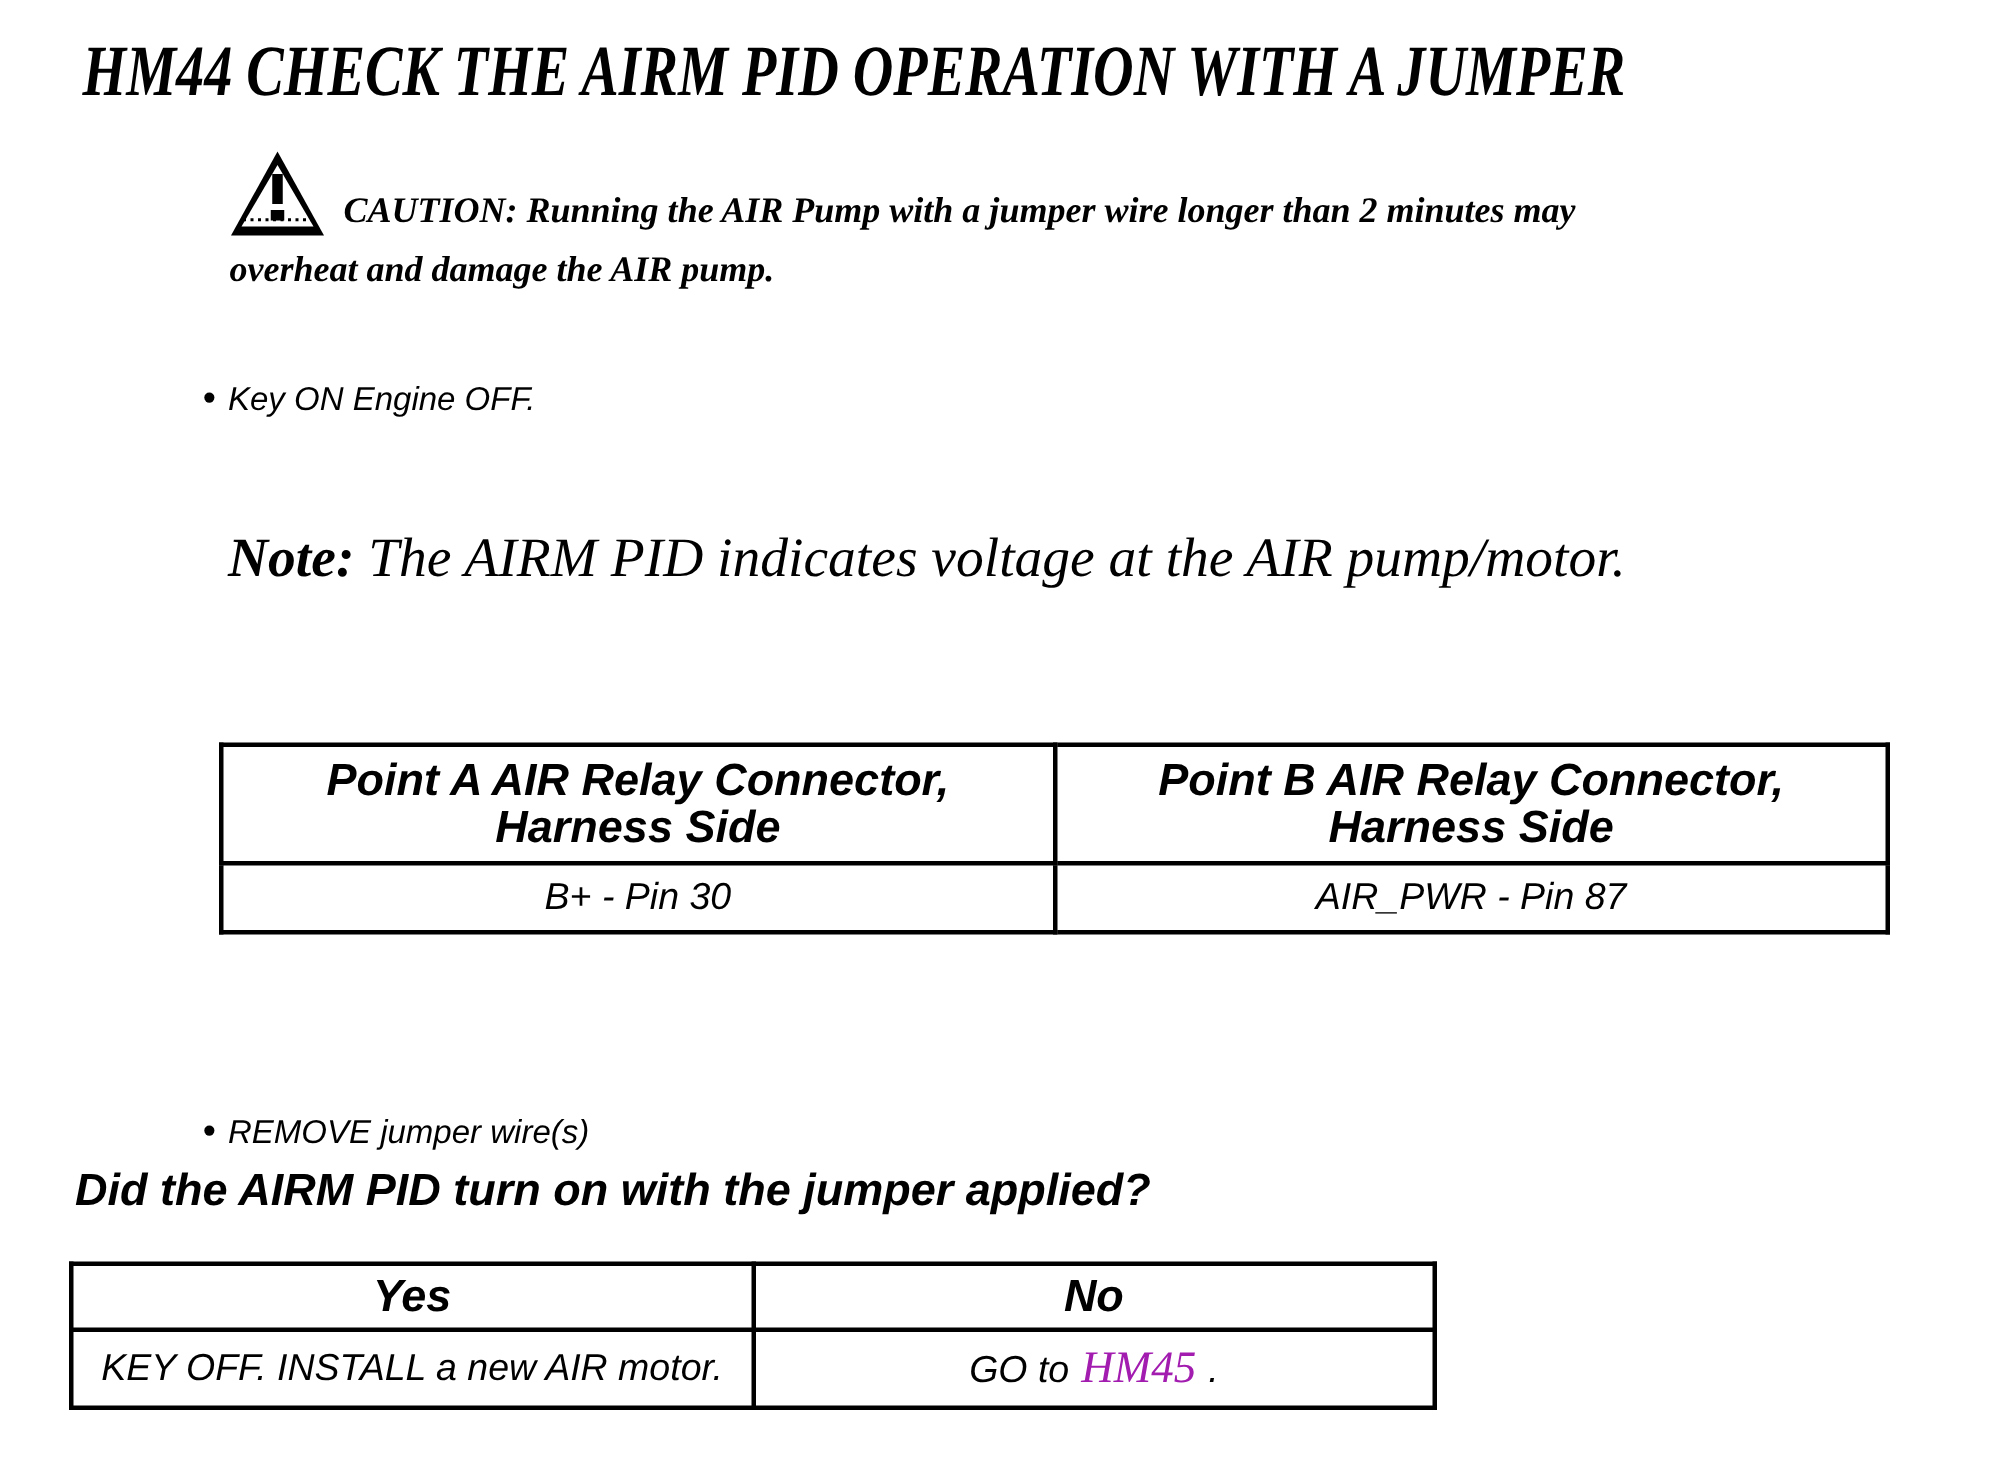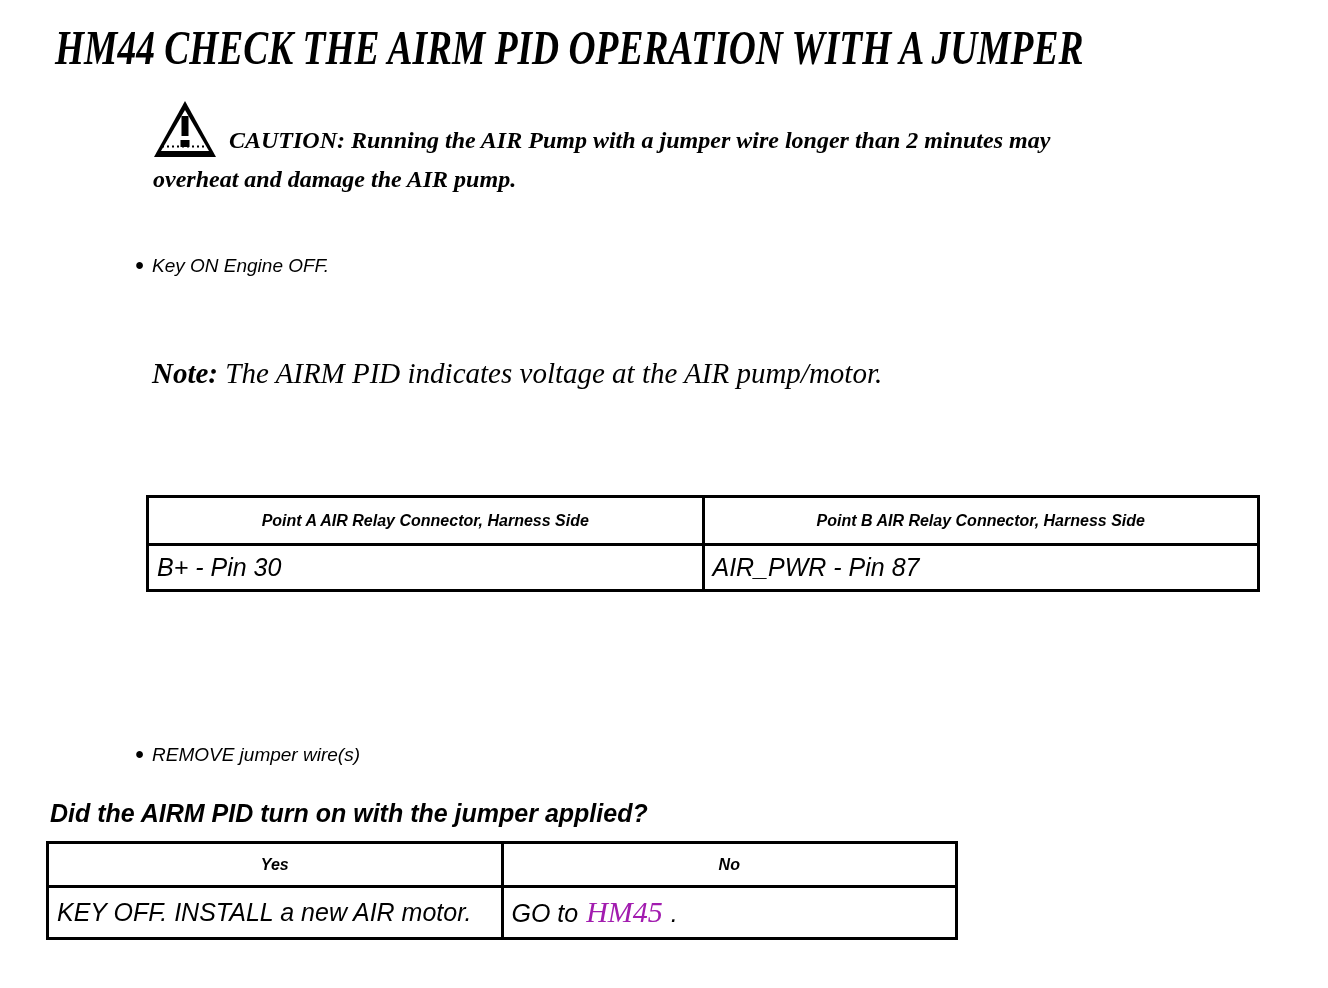--- a/index.html
+++ b/index.html
@@ -51,21 +51,21 @@
 
   
   ul.steps {
     position: absolute;
     left: 135px;
     list-style: none;
   }
   ul.steps li {
     position: relative;
     padding-left: 17px;
-    font-size: 19px;
+    font-size: 22px;
     line-height: 35px;
     text-align: center;
   }
   ul.steps li::before {
     content: "\2022";
     position: absolute;
     left: 0;
     top: 0;
     font-size: 25px;
   }
@@ -73,62 +73,62 @@
   .steps-2 { top: 431px; }
   .steps-3 { top: 737px; }
 
   
   .note {
     position: absolute;
     left: 152px;
     top: 354px;
     width: 1000px;
     font-family: "Liberation Serif", serif;
-    font-size: 29px;
+    font-size: 37px;
     line-height: 38px;
   }
   .note .note-label { font-weight: bold; }
 
   
   table {
     border-collapse: collapse;
     table-layout: fixed;
     background: #fff;
   }
   table, th, td { border: 3px solid #000; }
   th {
     font-weight: bold;
-    font-size: 16px;
+    font-size: 30px;
     line-height: 31px;
     text-align: center;
     vertical-align: middle;
   }
   td {
     font-size: 25px;
     line-height: 31px;
-    text-align: left;
+    text-align: center;
     vertical-align: middle;
     padding: 6px 8px;
   }
 
   .jumper-table {
     position: absolute;
     left: 146px;
     top: 495px;
     width: 1114px;
   }
   .jumper-table th { width: 50%; padding: 7px 55px; }
   .jumper-table td { height: 45px; }
 
   .question {
     position: absolute;
     left: 50px;
-    top: 798px;
-    font-weight: bold;
-    font-size: 25px;
+    top: 778px;
+    font-weight: bold;
+    font-size: 30px;
     line-height: 31px;
   }
 
   .result-table {
     position: absolute;
     left: 46px;
     top: 841px;
     width: 912px;
   }
   .result-table th { width: 50%; padding: 5px 10px; }

